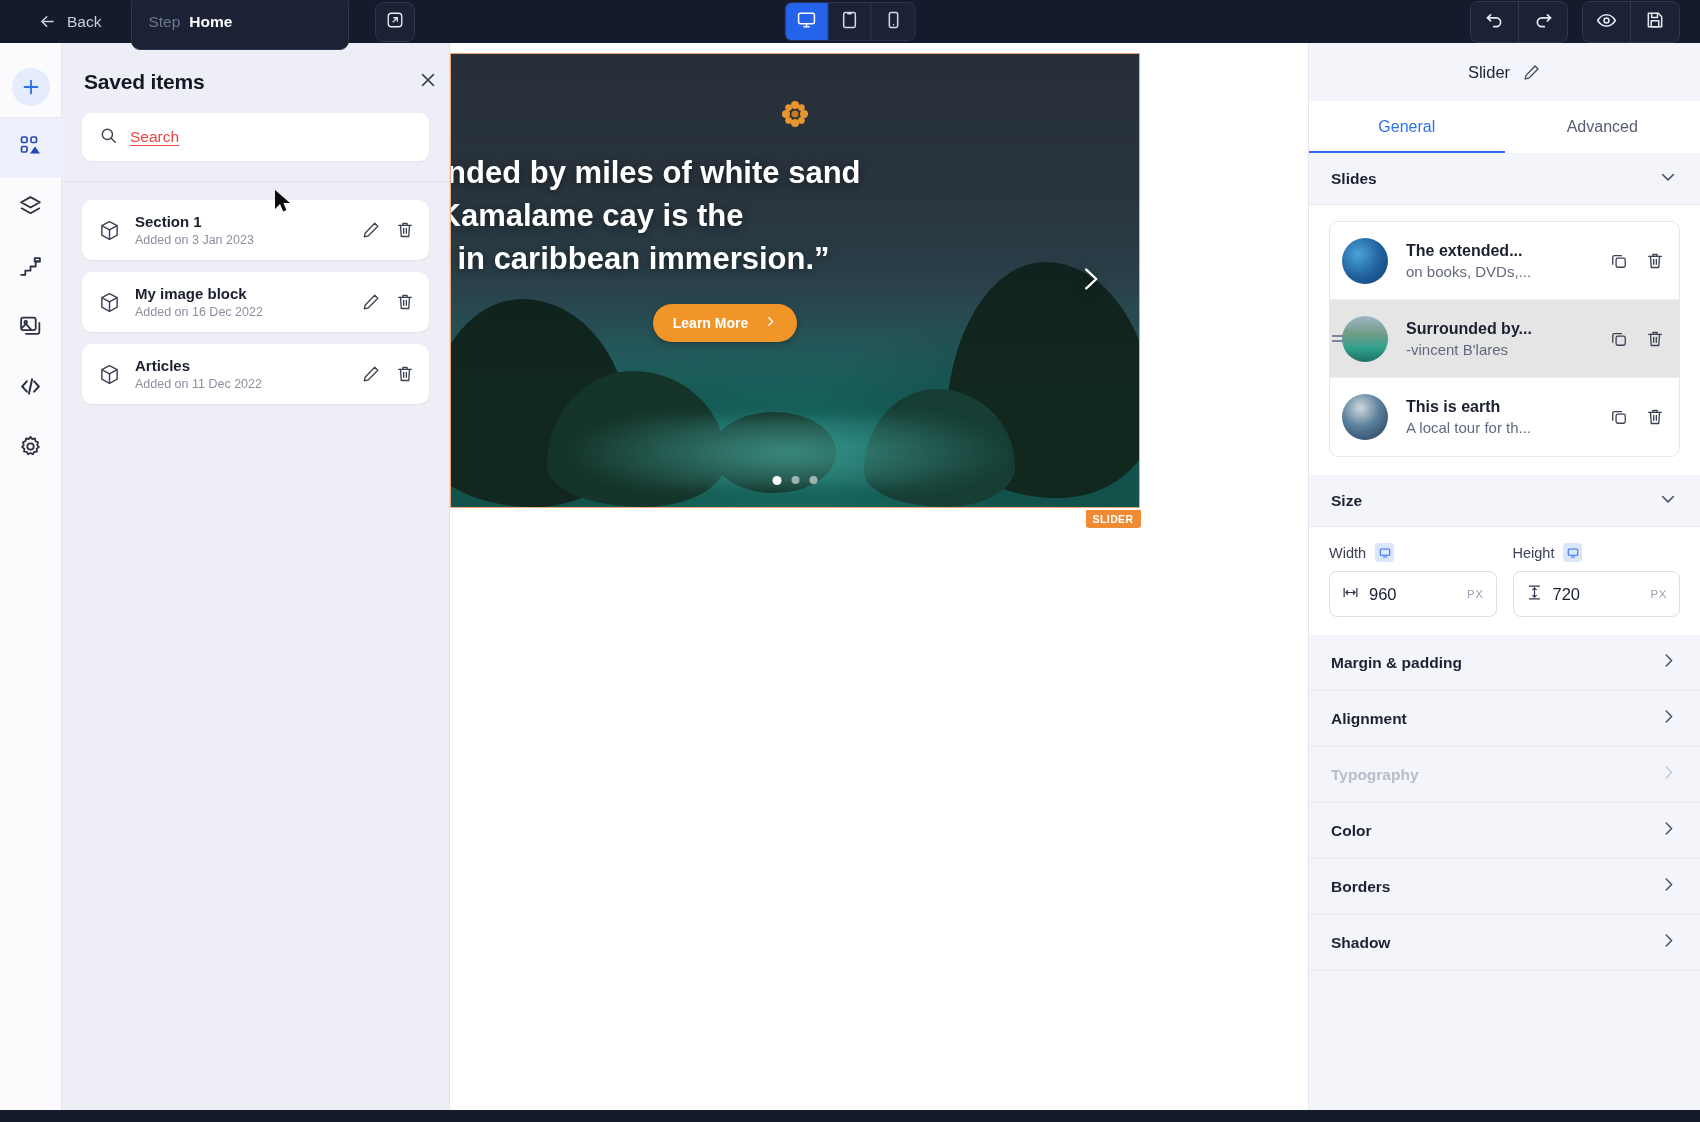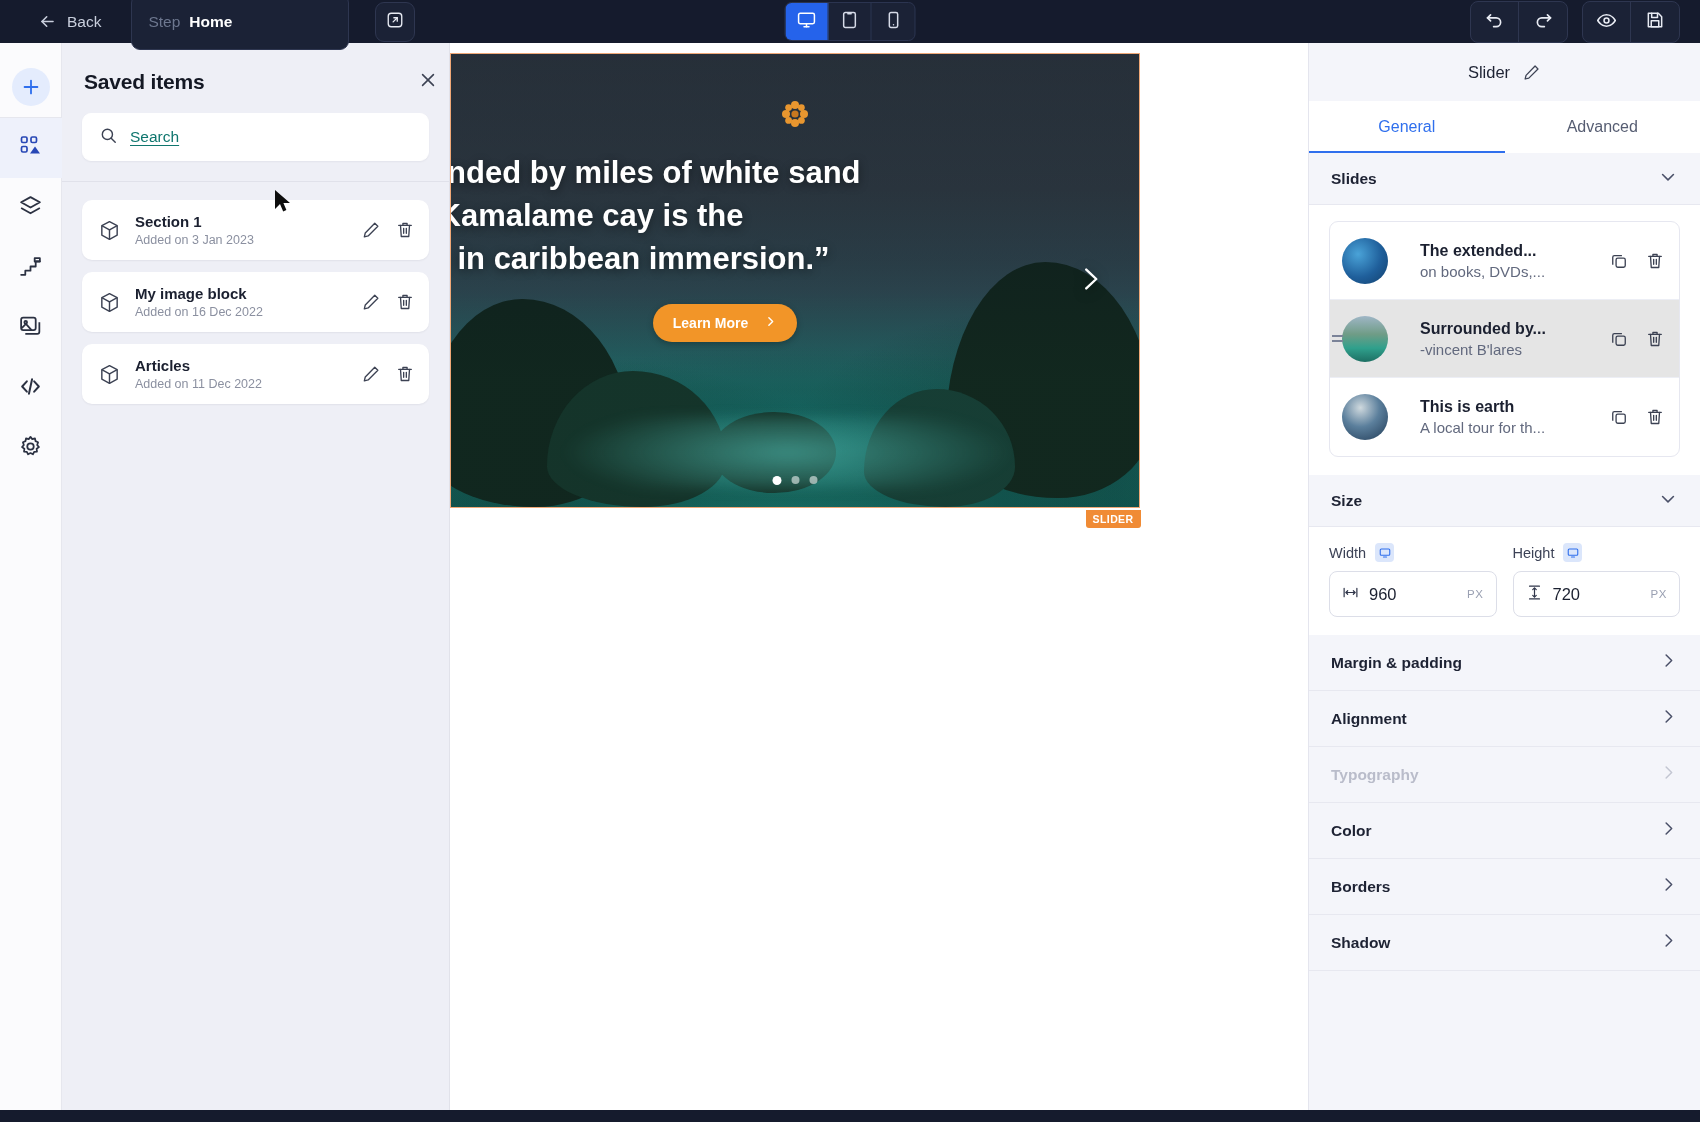--- a/index.html
+++ b/index.html
@@ -107,21 +107,21 @@
   .panel-title { font-size: 21px; font-weight: 700; color: #141824; letter-spacing: -.2px; }
   .panel-close { cursor: pointer; width: 26px; height: 26px; display:flex; align-items:center; justify-content:center; }
   .search-wrap { padding: 0 20px 20px 20px; position: relative; }
   .search-box {
     height: 48px; background: #ffffff; border-radius: 9px;
     border: 1px solid #ffffff;
     display: flex; align-items: center; gap: 12px; padding: 0 16px;
     box-shadow: 0 1px 2px rgba(16,24,40,.05);
   }
   .search-placeholder {
-    font-size: 15.5px; color: #0f766e; text-decoration: underline; text-underline-offset: 3px;
+    font-size: 15.5px; color: #ef4444; text-decoration: underline; text-underline-offset: 3px;
   }
   .panel-divider { height: 1px; background: #e0e1ea; margin: 0; }
   .items { padding: 18px 20px 0 20px; display: flex; flex-direction: column; gap: 12px; }
   .item-card {
     background: #ffffff; border-radius: 10px;
     height: 60px; display: flex; align-items: center; gap: 14px;
     padding: 0 14px 0 16px; cursor: pointer;
     box-shadow: 0 1px 2px rgba(16,24,40,.06);
   }
   .item-ico { flex: 0 0 auto; display: flex; align-items: center; }
@@ -245,21 +245,21 @@
     padding: 0 22px; background: #f4f5fa; cursor: pointer;
     border-bottom: 1px solid #e7e8f0;
   }
   .sec-title { font-size: 15.5px; font-weight: 700; color: #1d2233; }
   .sec-body { background: #ffffff; padding: 16px 20px 18px 20px; }
 
   .slides-list {
     border: 1px solid #e6e7f0; border-radius: 9px; overflow: hidden; background: #fff;
   }
   .slide-row {
-    display: flex; align-items: center; gap: 32px;
+    display: flex; align-items: center; gap: 18px;
     height: 78px; padding: 0 14px 0 12px; cursor: pointer;
     border-bottom: 1px solid #eceef5; position: relative;
   }
   .slide-row:last-child { border-bottom: none; }
   .slide-row.selected { background: #e5e5e5; }
   .drag-handle { position: absolute; left: 2px; display: flex; flex-direction: column; gap: 3px; }
   .drag-handle i { display: block; width: 11px; height: 1.6px; background: #7b8398; }
   .thumb { width: 46px; height: 46px; border-radius: 50%; flex: 0 0 46px; overflow: hidden; }
   .thumb.t1 { background: radial-gradient(circle at 35% 35%, #4aa3d8 0%, #1f5f9b 55%, #123f6b 100%); }
   .thumb.t2 { background: linear-gradient(180deg,#9fb6c6 0%, #6f9c86 40%, #2fa08c 70%, #1d6f63 100%); }

